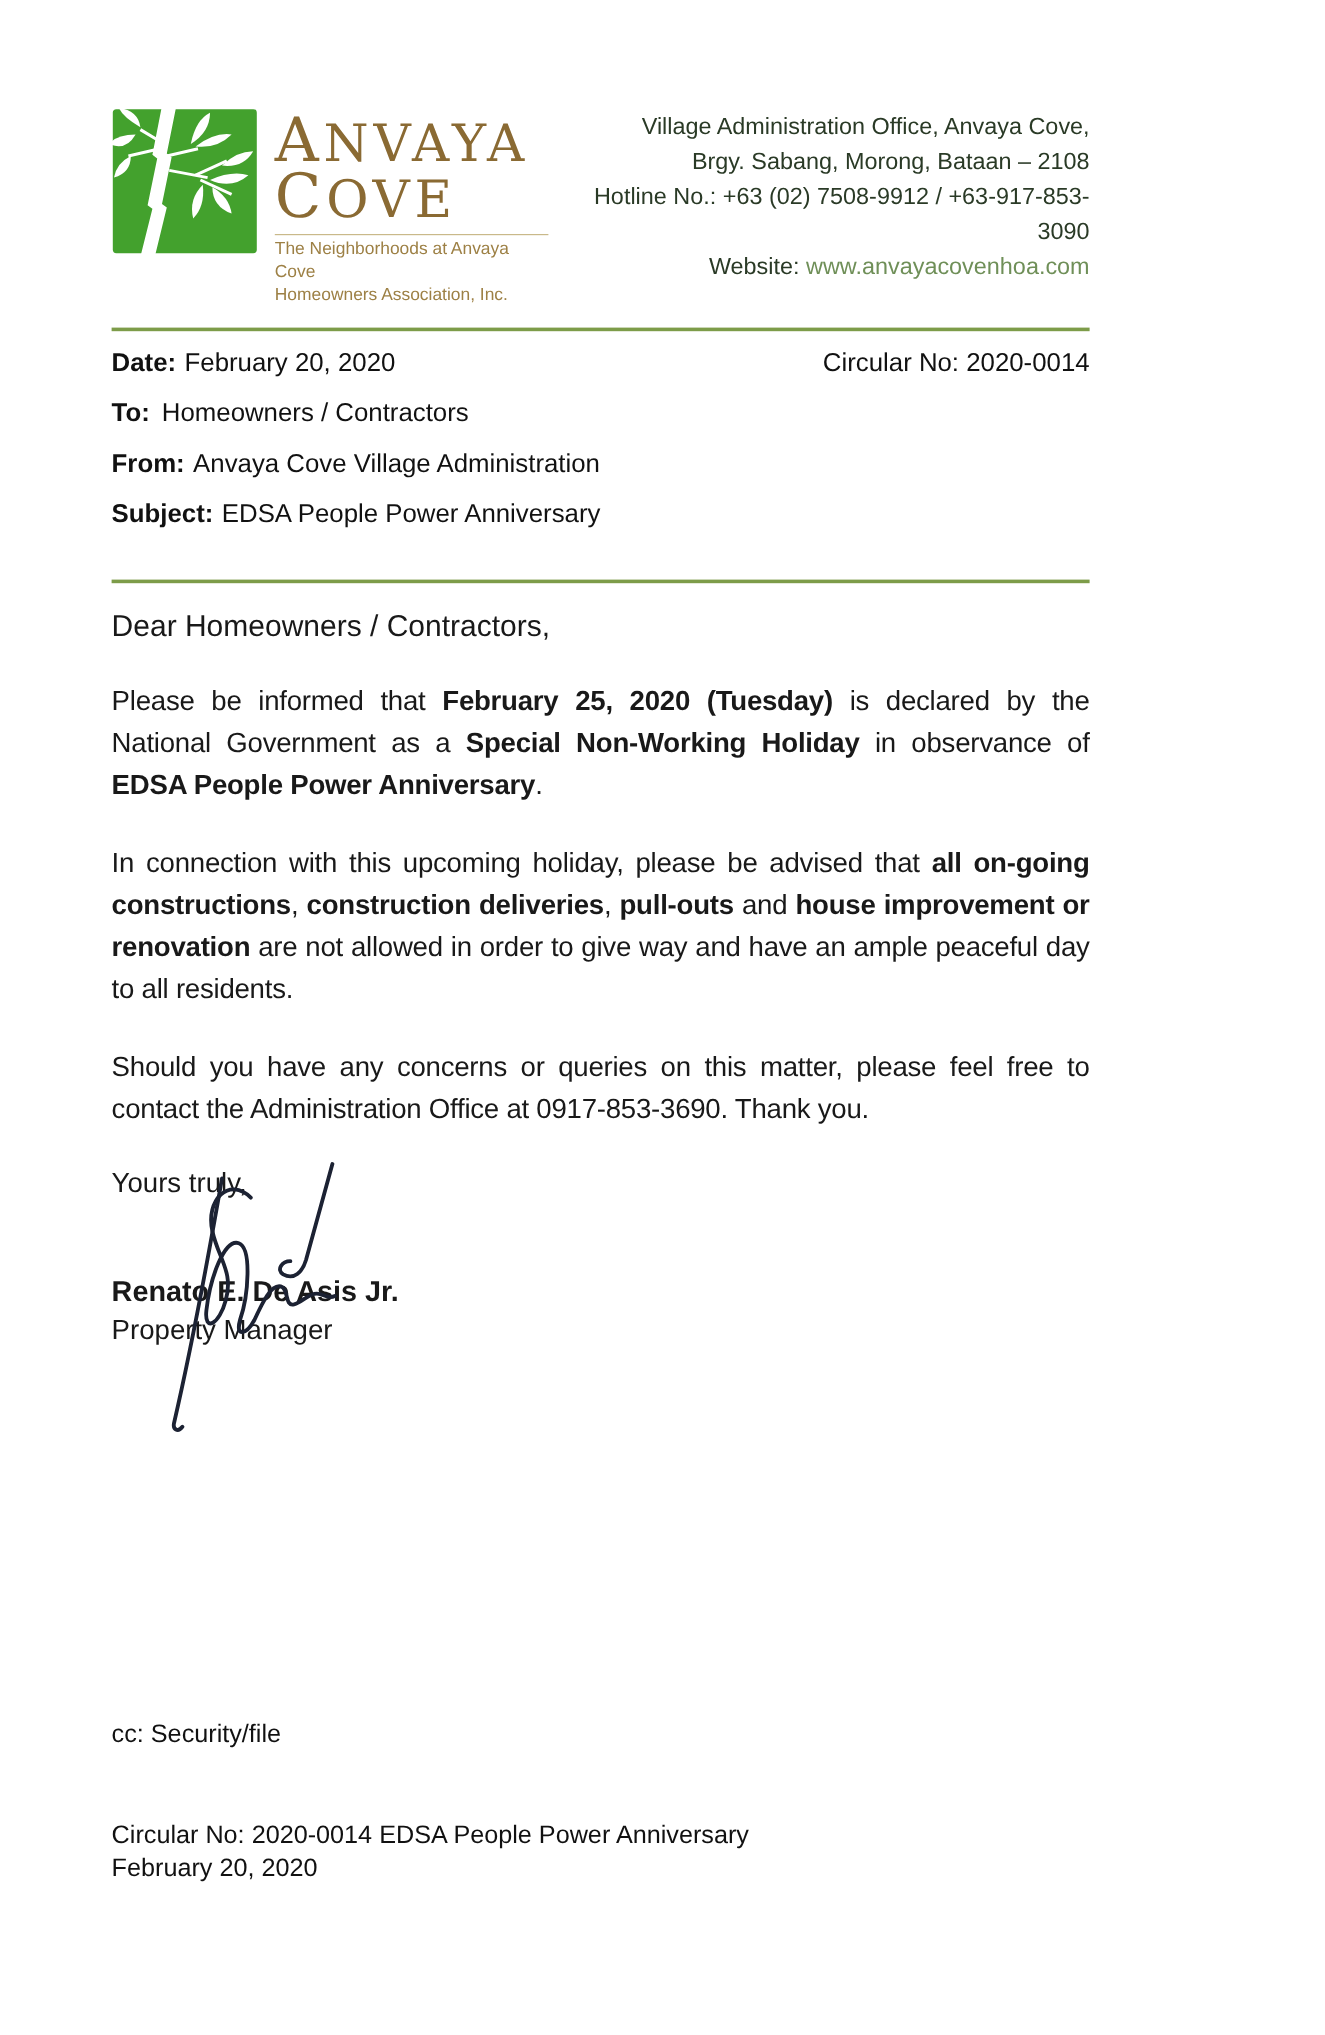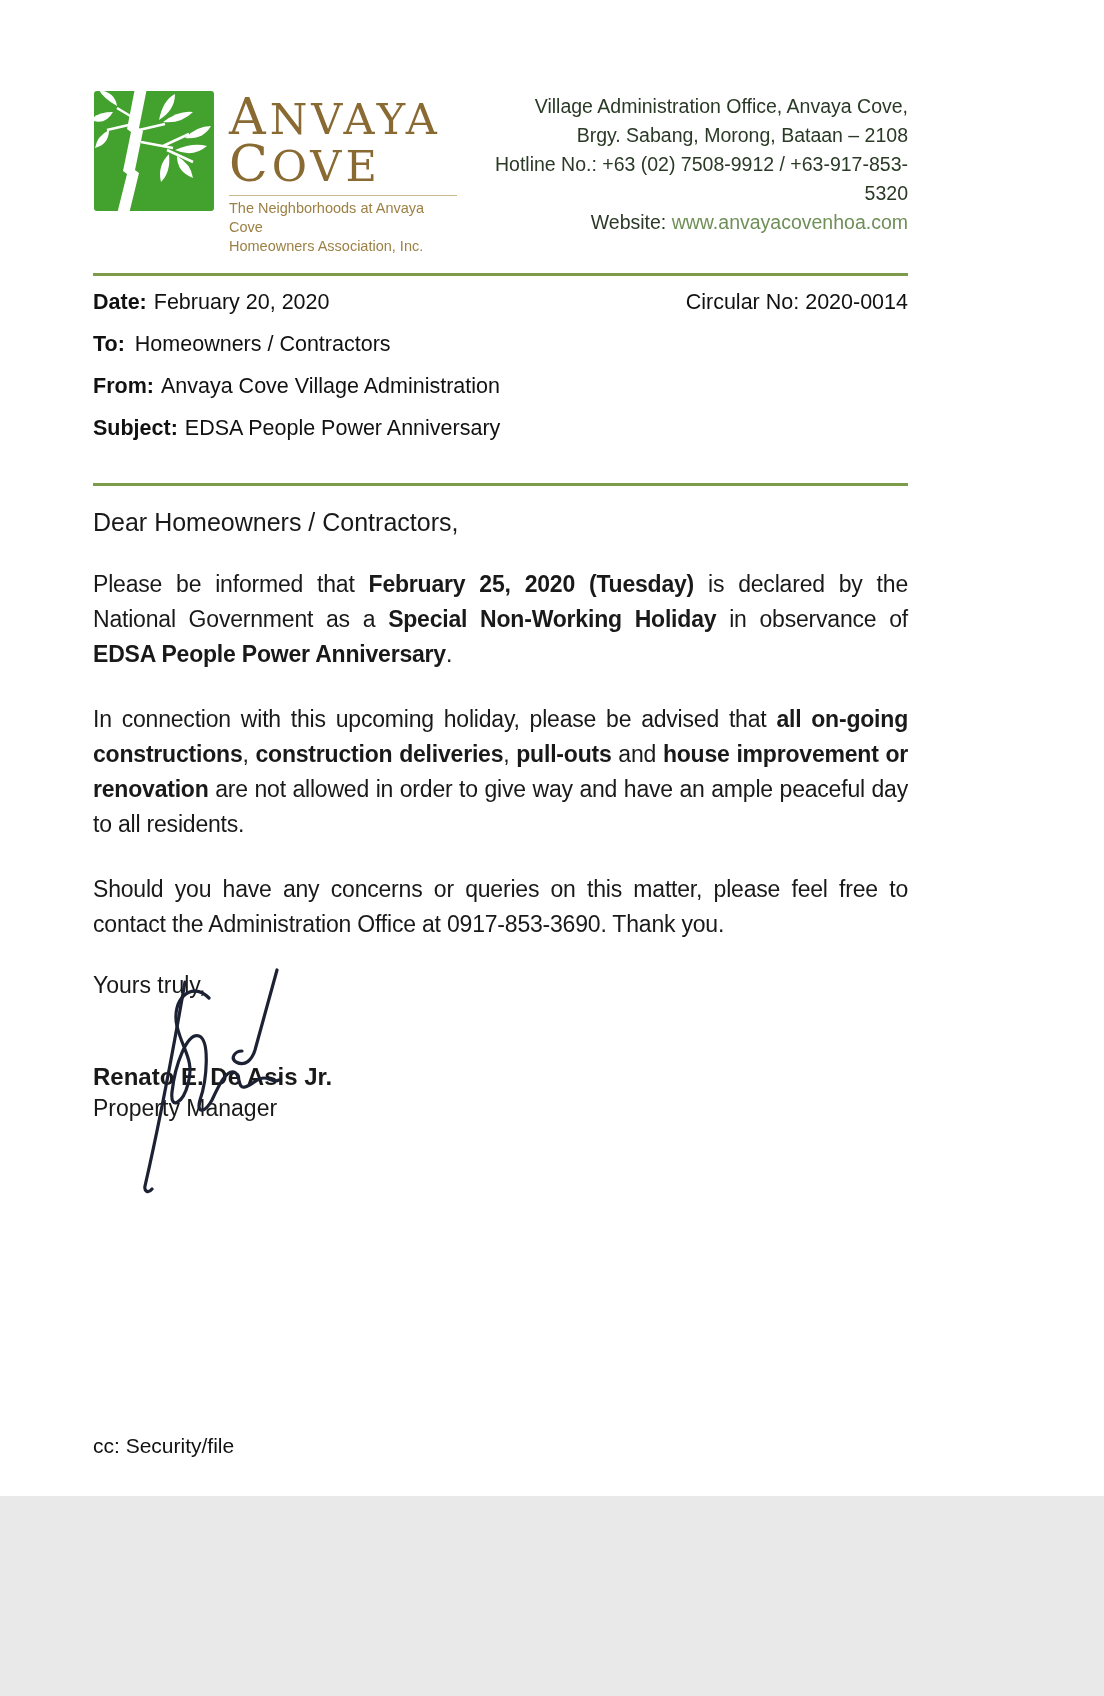--- a/index.html
+++ b/index.html
@@ -1,17 +1,17 @@
 <!DOCTYPE html>
 <html><head>
 <meta charset="utf-8">
 <style>
   html,body { margin:0; padding:0; background:#e9e9e9; }
   .page {
-    position:relative; width:1104px; height:1496px; margin:0 auto;
+    position:relative; width:1104px; height:1696px; margin:0 auto;
     background:#ffffff; box-sizing:border-box;
     padding:90px 196px 0 93px; overflow:hidden;
     font-family:"Liberation Sans", sans-serif; color:#191919;
   }
   
   .header { display:flex; justify-content:space-between; align-items:flex-start; }
   .logo-wrap { display:flex; gap:14px; align-items:flex-start; }
   .logo-square { width:122px; height:122px; flex:0 0 auto; }
   .logo-text { padding-top:4px; }
   .brand {
@@ -86,21 +86,21 @@
         <div class="logo-tagline">
           <div>The Neighborhoods at Anvaya Cove</div>
           <div>Homeowners Association, Inc.</div>
         </div>
       </div>
     </div>
 
     <div class="contact">
       <div>Village Administration Office, Anvaya Cove,</div>
       <div>Brgy. Sabang, Morong, Bataan – 2108</div>
-      <div>Hotline No.: +63 (02) 7508-9912 / +63-917-853-5320</div>
+      <div>Hotline No.: +63 (02) 7508-9912 / +63-917-853-3090</div>
       <div><span>Website: </span><a href="#">www.anvayacovenhoa.com</a></div>
     </div>
   </div>
 
   <hr class="divider divider-1">
 
   <div class="meta">
     <div class="meta-row">
       <div><span class="lbl">Date:</span><span class="val-gap">February 20, 2020</span></div>
       <div>Circular No: 2020-0014</div>
@@ -138,14 +138,18 @@
 
         <path d="M148,12 L126,92 c-3,10 -10,17 -19,12 c-6,-4 -1,-11 6,-11"></path>
       </g>
     </svg>
     <div class="signer-name">Renato E. De Asis Jr.</div>
     <div class="signer-title">Property Manager</div>
   </div>
 
   <div class="cc-line">cc: Security/file</div>
 
+  <div class="footer">
+    <div>Circular No: 2020-0014 EDSA People Power Anniversary</div>
+    <div>February 20, 2020</div>
+  </div>
 
 </div>
 
 </body></html>

